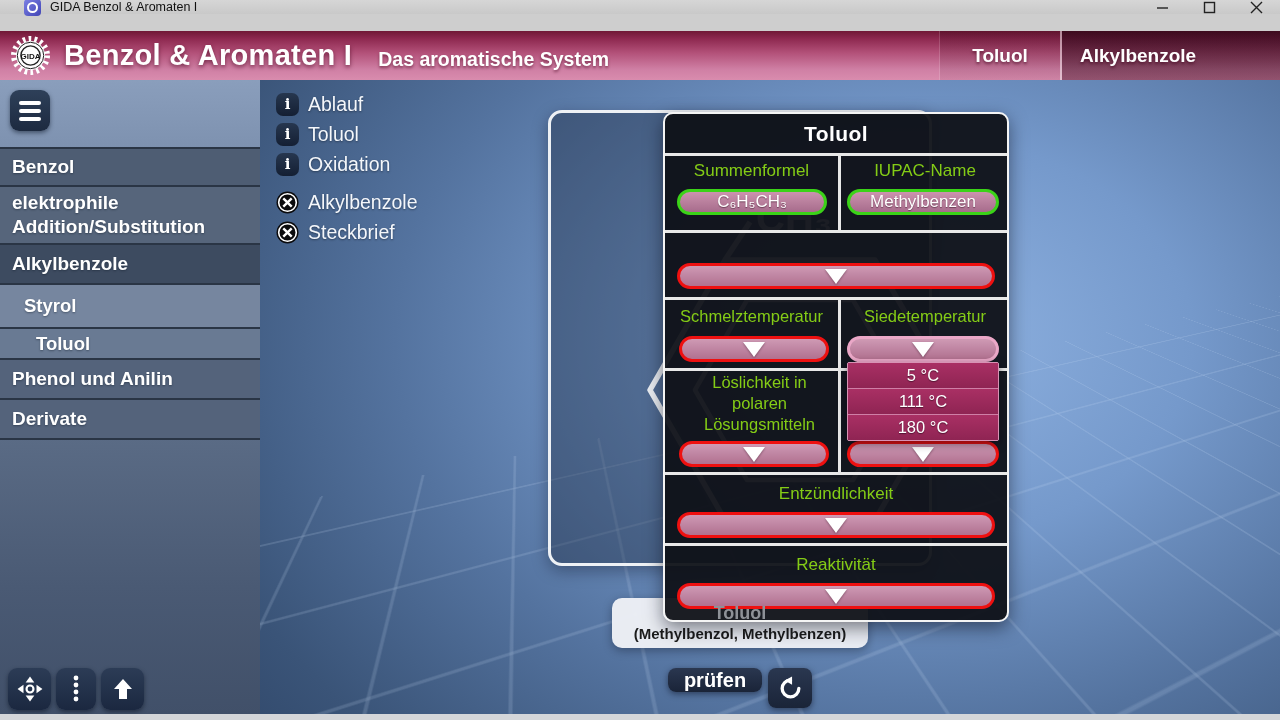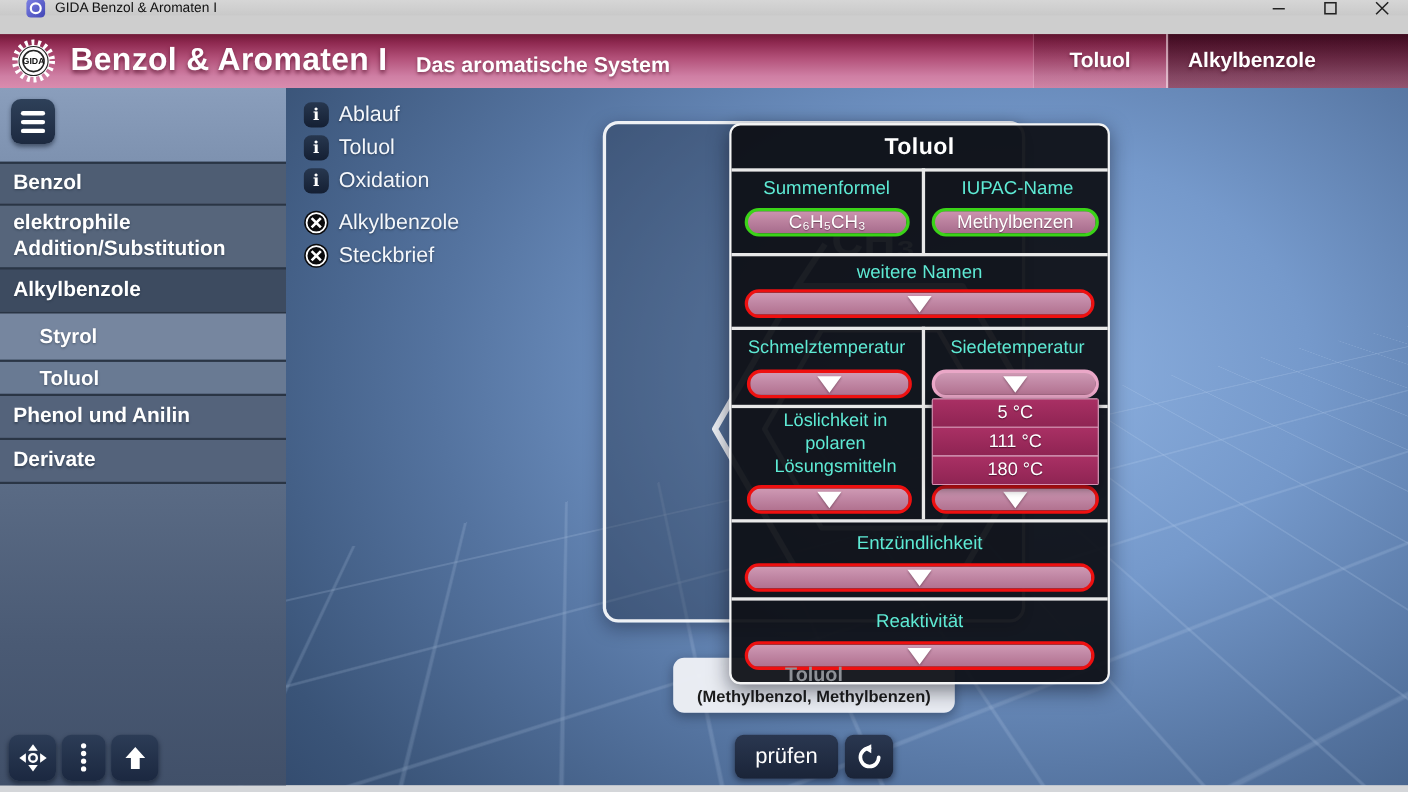--- a/index.html
+++ b/index.html
@@ -55,21 +55,21 @@
     background:linear-gradient(180deg,#2e4059,#1d2a40);display:flex;flex-direction:column;
     justify-content:center;align-items:center;gap:4px;box-shadow:0 2px 4px rgba(10,20,35,.5);cursor:pointer;}
   .burger span{width:22px;height:4px;background:#fff;border-radius:2px;}
   .nav{position:absolute;left:0;top:67px;width:100%;}
   .nav-item{position:relative;display:flex;align-items:center;padding-left:12px;box-sizing:border-box;
     color:#fff;font-weight:bold;font-size:19px;line-height:1.25;border-top:2px solid #2a3545;
     text-shadow:0 1px 2px rgba(20,30,45,.45);cursor:pointer;}
   .n1{height:38px;background:#4e5d73;}
   .n2{height:58px;background:#56657b;}
   .n3{height:40px;background:#3d4b60;}
-  .n4{height:44px;background:#76869f;padding-left:36px;font-size:18.5px;}
+  .n4{height:44px;background:#76869f;padding-left:24px;font-size:18.5px;}
   .n5{height:31px;background:#697a93;padding-left:36px;font-size:18.5px;}
   .n6{height:40px;background:#54637b;}
   .n7{height:42px;background:#54637b;border-bottom:2px solid #2a3545;}
   .tools{position:absolute;left:8px;top:588px;display:flex;gap:5px;}
   .tool{width:43px;height:42px;border-radius:9px;background:linear-gradient(180deg,#2c3c56,#1b2840);
     display:flex;align-items:center;justify-content:center;box-shadow:0 2px 4px rgba(8,16,30,.5);cursor:pointer;}
   .tool.kebab{width:40px;}
 
   
   .topics{position:absolute;left:276px;top:12px;}
@@ -88,21 +88,21 @@
   .molecule{position:absolute;left:560px;top:70px;width:440px;height:420px;z-index:3;opacity:.88;pointer-events:none;}
 
   
   .card{position:absolute;left:663px;top:32px;width:346px;height:510px;box-sizing:border-box;
     background:rgba(14,16,22,.94);border:2.5px solid #f4f4f4;border-radius:10px;
     box-shadow:0 6px 18px rgba(5,8,20,.5);z-index:5;}
   .cline-h{position:absolute;left:0;right:0;height:2.5px;background:#e8e8e8;}
   .cline-v{position:absolute;width:2.5px;background:#e8e8e8;left:173px;}
   .card-title{position:absolute;top:0;left:0;right:0;height:39px;display:flex;align-items:center;
     justify-content:center;font-size:21px;font-weight:bold;color:#fff;letter-spacing:.4px;}
-  .lb{position:absolute;color:#5eead4;font-size:17px;text-align:center;}
+  .lb{position:absolute;color:#84cc16;font-size:17px;text-align:center;}
   .lb.small{font-size:16.5px;line-height:21px;}
   .pill{position:absolute;height:26px;box-sizing:border-box;border-radius:14px;
     border:3px solid #3bd318;display:flex;align-items:center;justify-content:center;
     background:linear-gradient(180deg,#cb93ae,#a76c8c);color:#fff;font-size:17px;
     text-shadow:0 1px 1px rgba(40,10,25,.5);cursor:grab;}
   .dd{position:absolute;height:26px;box-sizing:border-box;border-radius:13px;
     background:linear-gradient(180deg,#cf9ab4 0%,#c289a6 40%,#b1718f 100%);cursor:pointer;}
   .dd.red{border:3px solid #ee1010;}
   .dd.open{border:3px solid #eaa7c7;}
   .tri{position:absolute;left:50%;top:3px;margin-left:-11px;width:0;height:0;
@@ -116,23 +116,23 @@
     text-shadow:0 1px 1px rgba(40,5,25,.6);cursor:pointer;}
   .opt:last-child{border-bottom:none;}
 
   
   .caption{position:absolute;left:612px;top:518px;width:256px;height:50px;border-radius:10px;
     background:rgba(237,239,245,.97);box-shadow:0 3px 10px rgba(10,15,30,.35);z-index:4;}
   .caption-sub{position:absolute;top:27px;left:0;right:0;text-align:center;font-size:15px;
     color:#1c1c1c;font-weight:bold;}
   .ghost-label{position:absolute;left:612px;top:523px;width:256px;text-align:center;
     font-size:18px;font-weight:bold;color:#8e9197;z-index:6;pointer-events:none;}
-  .btn-check{position:absolute;left:668px;top:588px;width:94px;height:40px;border-radius:8px;
+  .btn-check{position:absolute;left:668px;top:588px;width:94px;height:24px;border-radius:8px;
     background:linear-gradient(180deg,#2a3750,#1a2438);display:flex;align-items:center;justify-content:center;
-    color:#fff;font-size:20px;font-weight:normal;box-shadow:0 2px 6px rgba(5,10,25,.5);cursor:pointer;z-index:6;}
+    color:#fff;font-size:20px;font-weight:bold;box-shadow:0 2px 6px rgba(5,10,25,.5);cursor:pointer;z-index:6;}
   .btn-reset{position:absolute;left:768px;top:588px;width:44px;height:40px;border-radius:8px;
     background:linear-gradient(180deg,#2a3750,#1a2438);display:flex;align-items:center;justify-content:center;
     box-shadow:0 2px 6px rgba(5,10,25,.5);cursor:pointer;z-index:6;}
 </style>
 </head>
 <body>
 
 <div class="app">
 
   <div class="titlebar">
@@ -272,21 +272,20 @@
       <div class="cline-h" style="top:358px"></div>
       <div class="cline-h" style="top:429px"></div>
       <div class="cline-v" style="top:39px;height:77px"></div>
       <div class="cline-v" style="top:183px;height:175px"></div>
 
       <div class="lb" style="top:47px;left:0;width:173px">Summenformel</div>
       <div class="lb" style="top:47px;left:176px;width:168px">IUPAC-Name</div>
       <div class="pill" style="top:75px;left:12px;width:150px">C₆H₅CH₃</div>
       <div class="pill" style="top:75px;left:182px;width:152px">Methylbenzen</div>
 
-      <div class="lb" style="top:124px;left:0;right:0">weitere Namen</div>
       <div class="dd red" style="top:149px;left:12px;right:12px">
         <span class="tri"></span>
       </div>
 
       <div class="lb small" style="top:192px;left:0;width:173px">Schmelztemperatur</div>
       <div class="lb small" style="top:192px;left:176px;width:168px">Siedetemperatur</div>
       <div class="dd red" style="top:222px;left:14px;width:150px">
         <span class="tri"></span>
       </div>
       <div class="dd open" style="top:222px;left:182px;width:152px">

